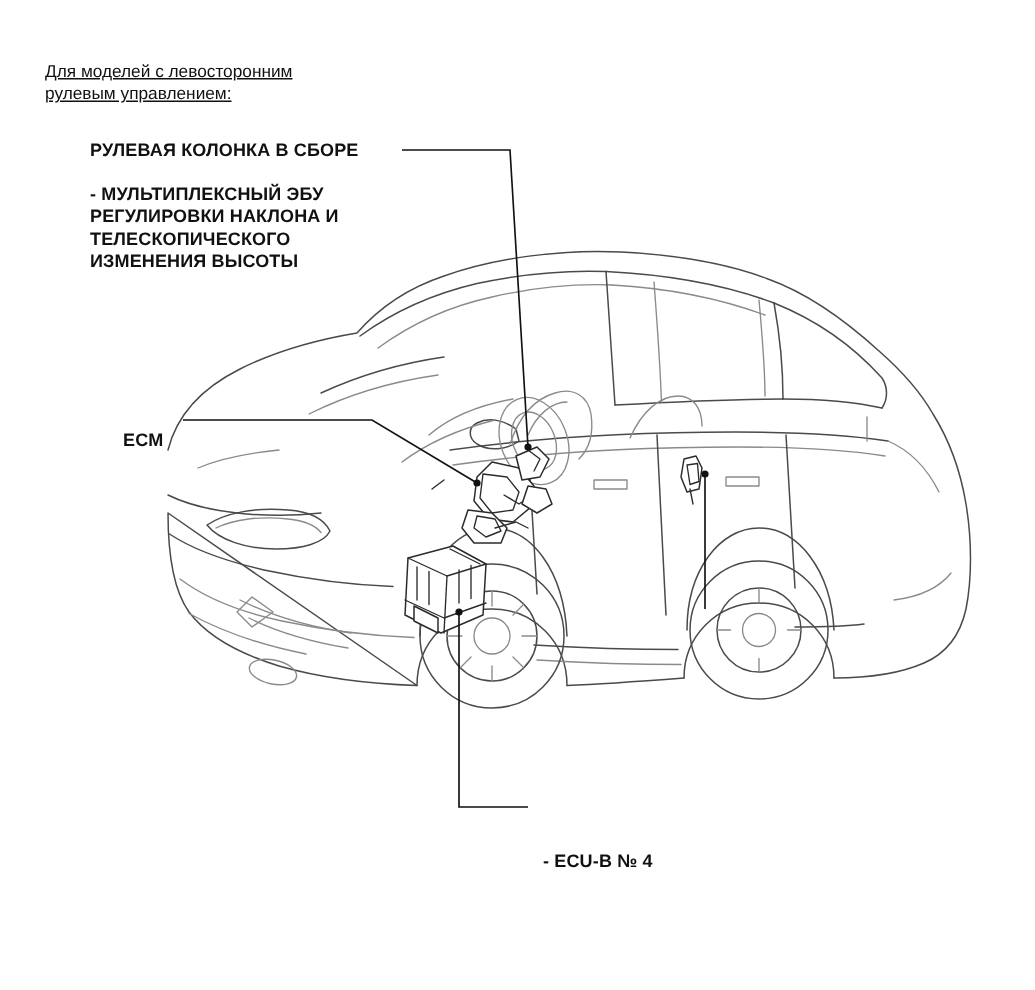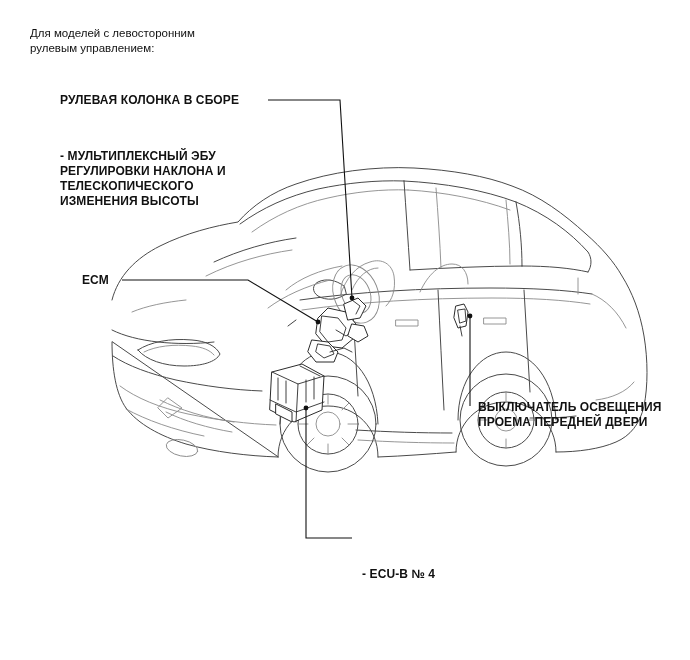--- a/index.html
+++ b/index.html
@@ -226,29 +226,27 @@
       <circle class="dot" cx="318" cy="322" r="2.4"></circle>
 
       <path class="leader" d="M470,406 L 470,316"></path>
       <circle class="dot" cx="470" cy="316" r="2.4"></circle>
 
       <path class="leader" d="M352,538 L 306,538 L 306,408"></path>
       <circle class="dot" cx="306" cy="408" r="2.4"></circle>
     </g>
   </svg>
 
-  <div class="label-note" style="left:30px; top:26px; width:260px;">Для моделей с левосторонним
+  <div class="label-note" style="left:30px; top:41px; width:260px;text-decoration:underline;">Для моделей с левосторонним
 рулевым управлением:</div>
 
   <div class="label" style="left:60px; top:93px; width:215px;">РУЛЕВАЯ КОЛОНКА В СБОРЕ</div>
-  <div class="label" style="left:60px; top:122px; width:200px;margin-top:27px;">- МУЛЬТИПЛЕКСНЫЙ ЭБУ
+  <div class="label" style="left:60px; top:122px; width:200px;">- МУЛЬТИПЛЕКСНЫЙ ЭБУ
 РЕГУЛИРОВКИ НАКЛОНА И
 ТЕЛЕСКОПИЧЕСКОГО
 ИЗМЕНЕНИЯ ВЫСОТЫ</div>
 
-  <div class="label" style="left:82px; top:273px; width:60px;">ECM</div>
-
-  <div class="label" style="left:478px; top:400px; width:210px;">ВЫКЛЮЧАТЕЛЬ ОСВЕЩЕНИЯ
-ПРОЕМА ПЕРЕДНЕЙ ДВЕРИ</div>
+  <div class="label" style="left:82px; top:286px; width:60px;">ECM</div>
+
 
   <div class="label" style="left:362px; top:567px; width:180px;">- ECU-B № 4</div>
 
 </div>
 
 </body></html>

